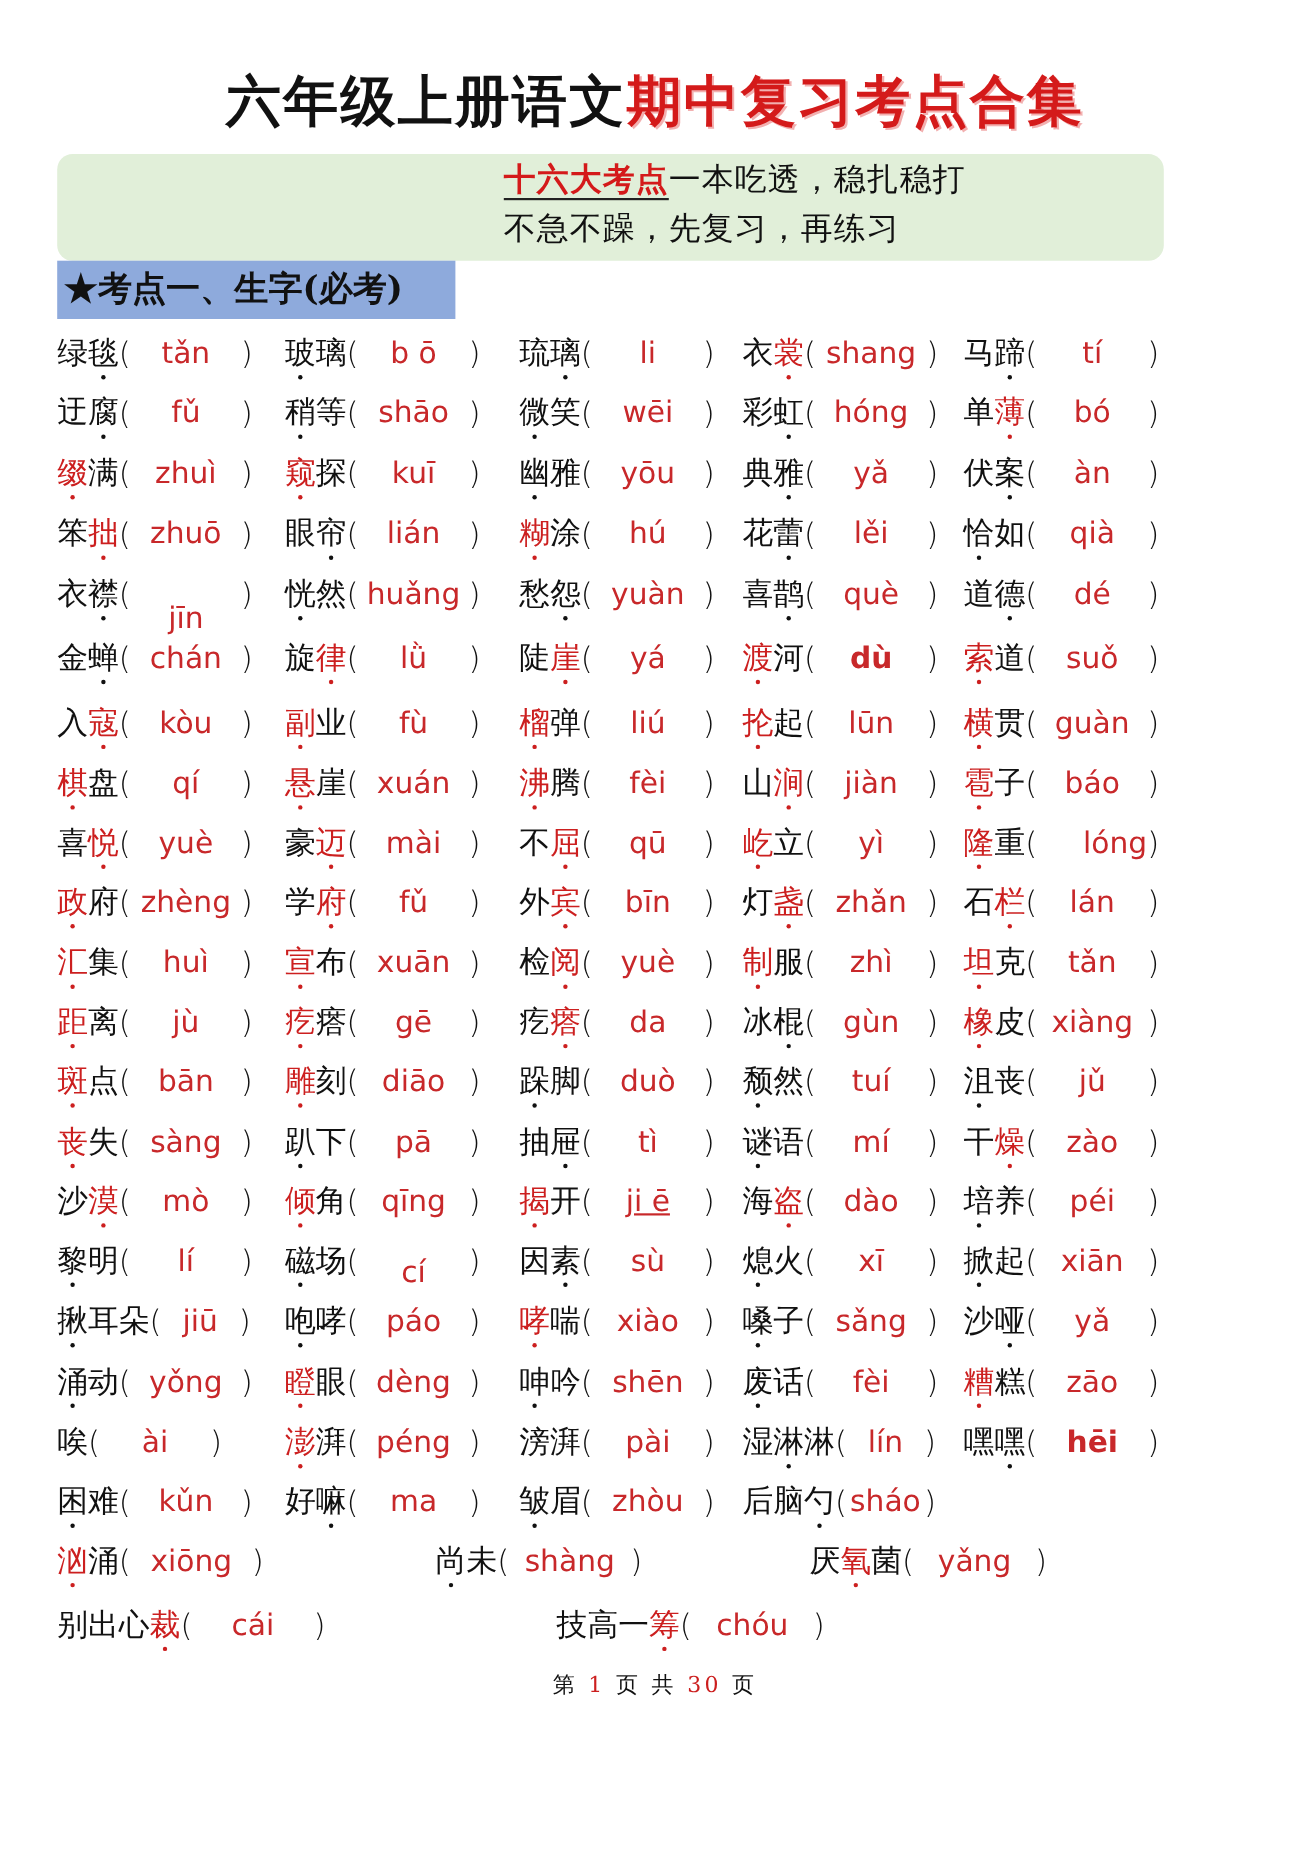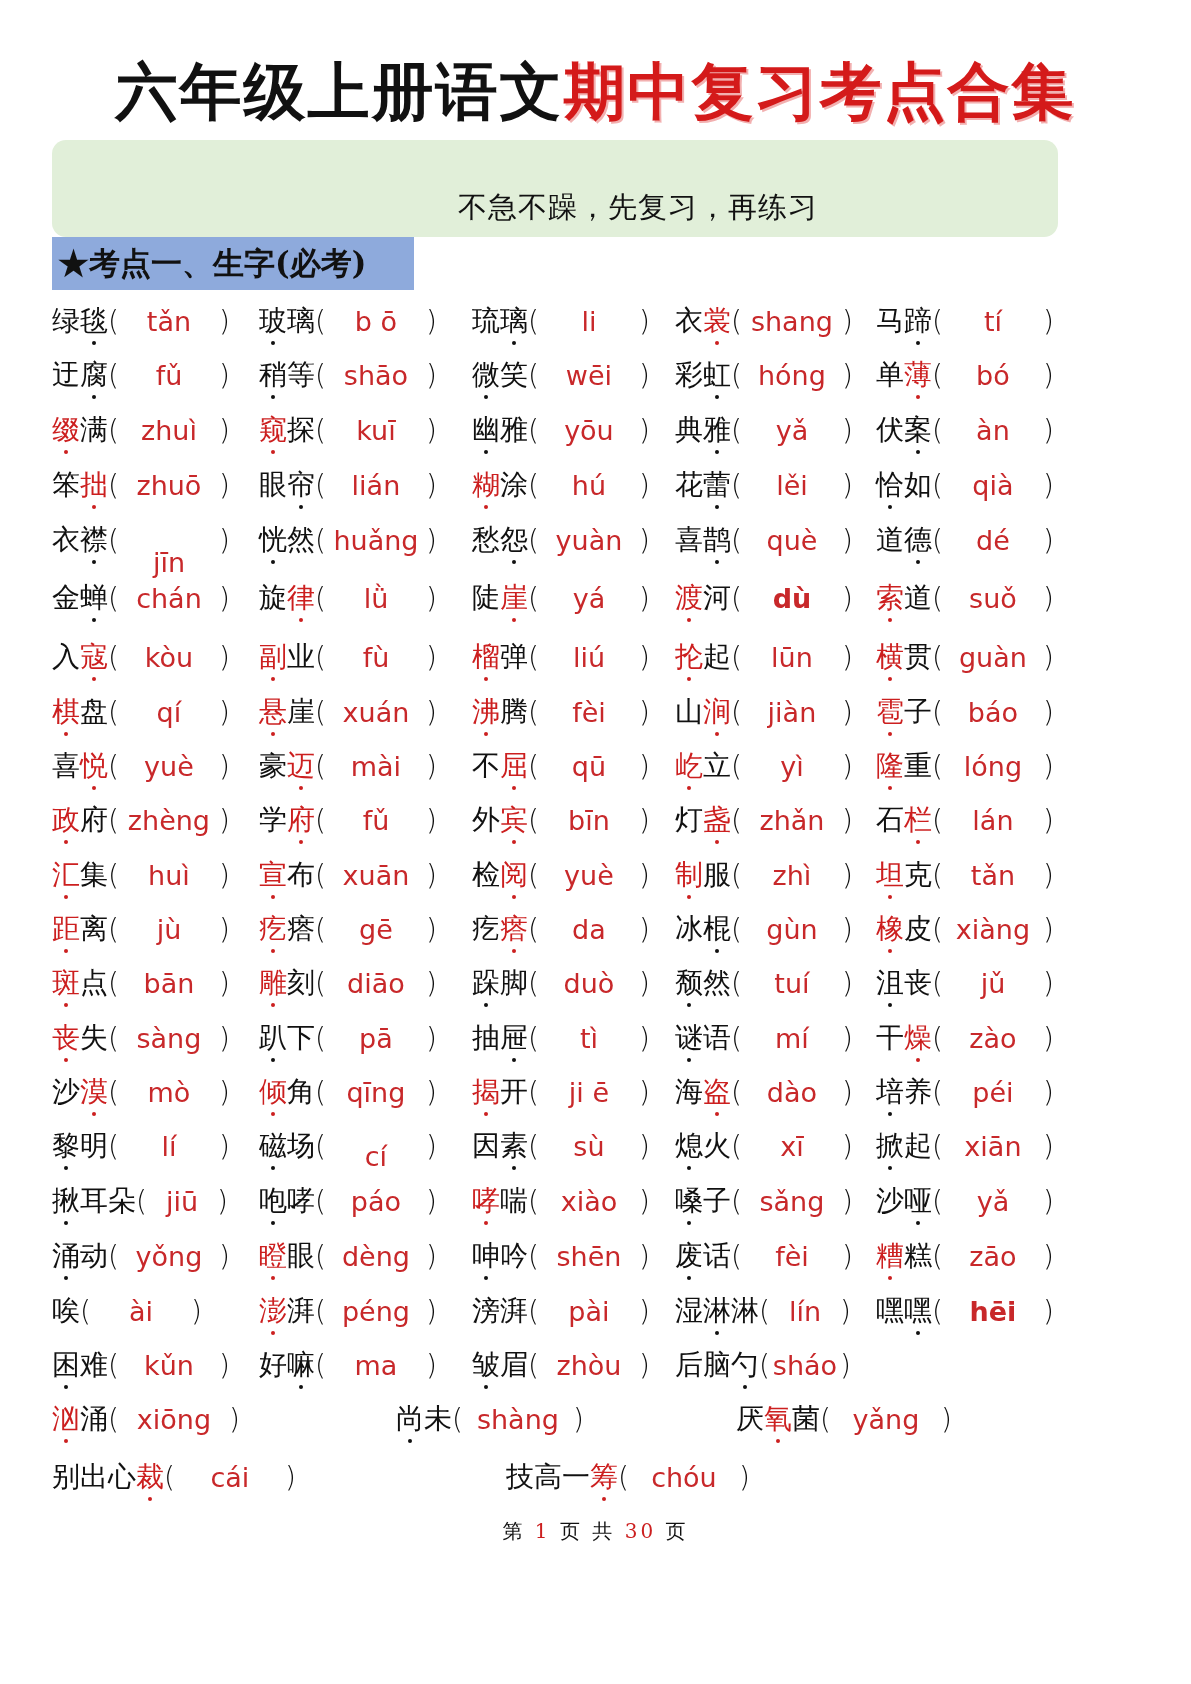--- a/index.html
+++ b/index.html
@@ -1,21 +1,21 @@
 <!DOCTYPE html>
 <html><head>
 <meta charset="utf-8">
 <style>
   * { box-sizing: border-box; margin: 0; padding: 0; }
   html, body { width: 1191px; height: 1684px; background: #ffffff; overflow: hidden; }
   body { position: relative; font-family: "DejaVu Serif", "Liberation Serif", serif; color: #111; }
 
   .title {
     position: absolute; left: 0; top: 52px; width: 1191px; text-align: center;
-    font-size: 62px; font-weight: bold; letter-spacing: 2px; line-height: 80px;
+    font-size: 50px; font-weight: bold; letter-spacing: 2px; line-height: 80px;
     font-family: "DejaVu Serif", serif;
   }
   .title .black { color: #111; }
   .title .red { color: #d41a1a; text-shadow: 2px 2px 0 #f2b0b0; }
 
   .banner {
     position: absolute; left: 52px; top: 140px; width: 1006px; height: 97px;
     background: #e1efd9; border-radius: 14px;
   }
   .banner .line {
@@ -55,20 +55,23 @@
   .footer .num { color: #cc1f1f; }
 </style>
 </head>
 <body>
 
 <div class="title">
   <span class="black">六年级上册语文</span><span class="red">期中复习考点合集</span>
 </div>
 
 <div class="banner">
+  <div class="line l1">
+    <span class="hl">十六大考点</span><span>一本吃透，稳扎稳打</span>
+  </div>
   <div class="line l2">不急不躁，先复习，再练习</div>
 </div>
 
 <div class="section-head">★考点一、生字(必考)</div>
 
 <div id="grid">
     <div class="row" style="top: 296px;">
       <div class="item" style="left: 52px; top: 0px;">
         <span class="word">
           <span class="ch">绿</span>
@@ -480,21 +483,21 @@
         <span class="paren">(</span>
         <span class="py" style="width: 100px;">yì</span>
         <span class="paren">)</span>
       </div>
       <div class="item" style="left: 876px; top: 0px;">
         <span class="word">
           <span class="ch dot red">隆</span>
           <span class="ch">重</span>
         </span>
         <span class="paren">(</span>
-        <span class="py" style="width: 100px;">lóng</span>
+        <span class="py" style="width: 100px; text-align: right;">lóng</span>
         <span class="paren">)</span>
       </div>
     </div>
     <div class="row" style="top: 795px;">
       <div class="item" style="left: 52px; top: 0px;">
         <span class="word">
           <span class="ch dot red">政</span>
           <span class="ch">府</span>
         </span>
         <span class="paren">(</span>
@@ -744,21 +747,21 @@
         <span class="paren">(</span>
         <span class="py" style="width: 100px;">qīng</span>
         <span class="paren">)</span>
       </div>
       <div class="item" style="left: 472px; top: 0px;">
         <span class="word">
           <span class="ch dot red">揭</span>
           <span class="ch">开</span>
         </span>
         <span class="paren">(</span>
-        <span class="py" style="width: 100px;">ji ē</span>
+        <span class="py" style="width: 100px; text-decoration: underline;">ji ē</span>
         <span class="paren">)</span>
       </div>
       <div class="item" style="left: 675px; top: 0px;">
         <span class="word">
           <span class="ch">海</span>
           <span class="ch dot red">盗</span>
         </span>
         <span class="paren">(</span>
         <span class="py" style="width: 100px;">dào</span>
         <span class="paren">)</span>

